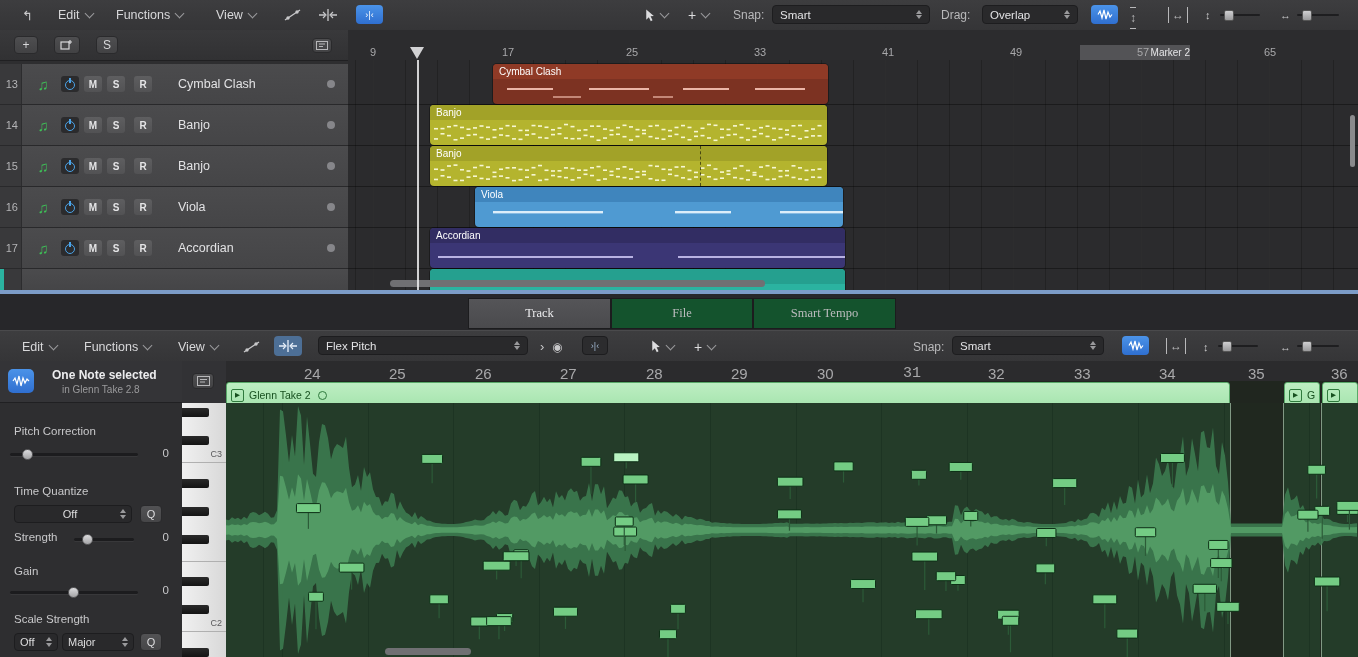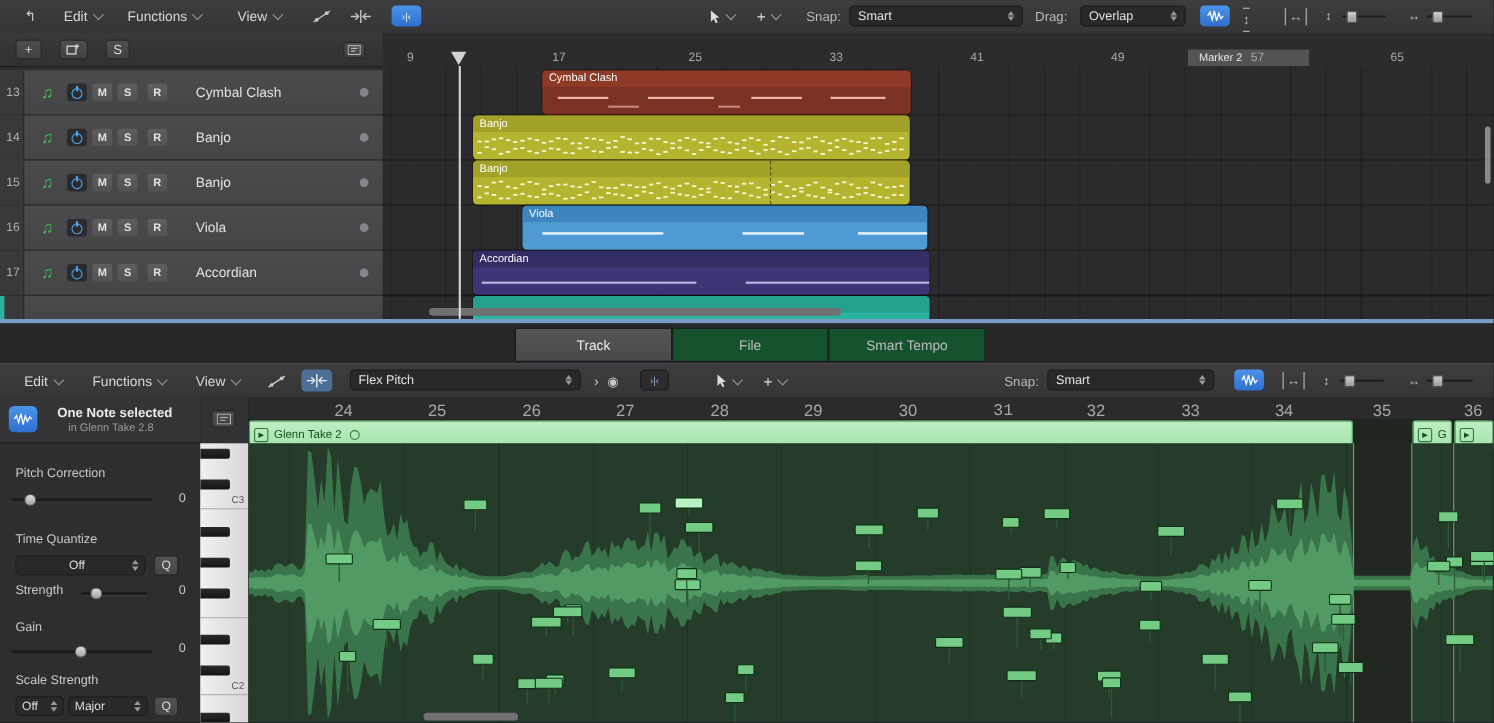--- a/index.html
+++ b/index.html
@@ -43,21 +43,21 @@
     background-image:
       repeating-linear-gradient(180deg, transparent 0 40px, rgba(0,0,0,0.38) 40px 41px),
       repeating-linear-gradient(90deg, rgba(255,255,255,0.05) 0 1px, transparent 1px 128px),
       repeating-linear-gradient(90deg, rgba(0,0,0,0.22) 0 1px, transparent 1px 32px);
     background-position:0 4px,25px 0,25px 0;overflow:hidden;}
   .region{position:absolute;border-radius:4px;overflow:hidden;box-shadow:0 0 0 1px rgba(0,0,0,0.35);}
   .rhead{height:15px;display:flex;align-items:center;padding:0 6px;color:#fff;font-size:10px;white-space:nowrap;}
   .rbody{position:relative;height:25px;}
   
   #divider{left:0;top:290px;width:1358px;height:4px;background:#7c9cc8;}
-  #tabbar{left:0;top:294px;width:1358px;height:36px;background:#27272a;border-bottom:1px solid #0369a1;}
+  #tabbar{left:0;top:294px;width:1358px;height:36px;background:#27272a;border-bottom:1px solid #0369a1;font-family:Liberation Serif, serif;}
   .tab{position:absolute;top:4px;height:31px;display:flex;align-items:center;justify-content:center;font-size:12.5px;border:1px solid #1c1c1e;box-sizing:border-box;}
   .tab.active{background:linear-gradient(#555558,#4a4a4d);color:#ececee;}
   .tab.idle{background:#14532d;color:#bcbcbe;}
   
   #editor-toolbar{left:0;top:330px;width:1358px;height:31px;}
   #inspector{left:0;top:361px;width:182px;height:296px;background:#2e2e30;border-right:1px solid #161618;}
   #insp-head{position:absolute;left:0;top:0;width:100%;height:41px;background:#343437;border-bottom:1px solid #202022;}
   .insp-label{position:absolute;color:#c8c8ca;font-size:11.5px;left:14px;}
   .sl{position:absolute;height:3px;background:#1c1c1e;border-radius:2px;box-shadow:0 1px 0 rgba(255,255,255,0.05);}
   .kn2{position:absolute;top:-4.5px;width:11px;height:11px;border-radius:50%;background:linear-gradient(#dcdcde,#a4a4a6);border:1px solid #606062;box-sizing:border-box;}
@@ -244,21 +244,21 @@
       <span class="tdot"></span>
     </div>
     <div class="trow" style="top:239px;height:21px;border-bottom:none;">
       <div class="abs" style="left:0;top:0;width:4px;height:21px;background:#2bb3a0;"></div>
       <div class="tnum" style="margin-left:4px;width:18px;"></div>
     </div>
   </div>
 
   <div class="abs" id="ruler-top">
     <div class="abs" style="left:732px;top:15px;width:110px;height:15px;background:#535356;">
-      <span style="color:#e6e6e8;font-size:10px;padding-left:10px;line-height:15px;display:block;">Marker 2</span>
+      <span style="color:#e6e6e8;font-size:10px;padding-left:10px;line-height:15px;display:block;text-align:right;">Marker 2</span>
     </div>
     <span class="rtick" style="left:22px;">9</span>
     <span class="rtick" style="left:154px;">17</span>
     <span class="rtick" style="left:278px;">25</span>
     <span class="rtick" style="left:406px;">33</span>
     <span class="rtick" style="left:534px;">41</span>
     <span class="rtick" style="left:662px;">49</span>
     <span class="rtick" style="left:789px;">57</span>
     <span class="rtick" style="left:916px;">65</span>
     <div class="abs" style="left:62px;top:17px;width:0;height:0;border-left:7px solid transparent;border-right:7px solid transparent;border-top:12px solid #d2d2d4;"></div>

